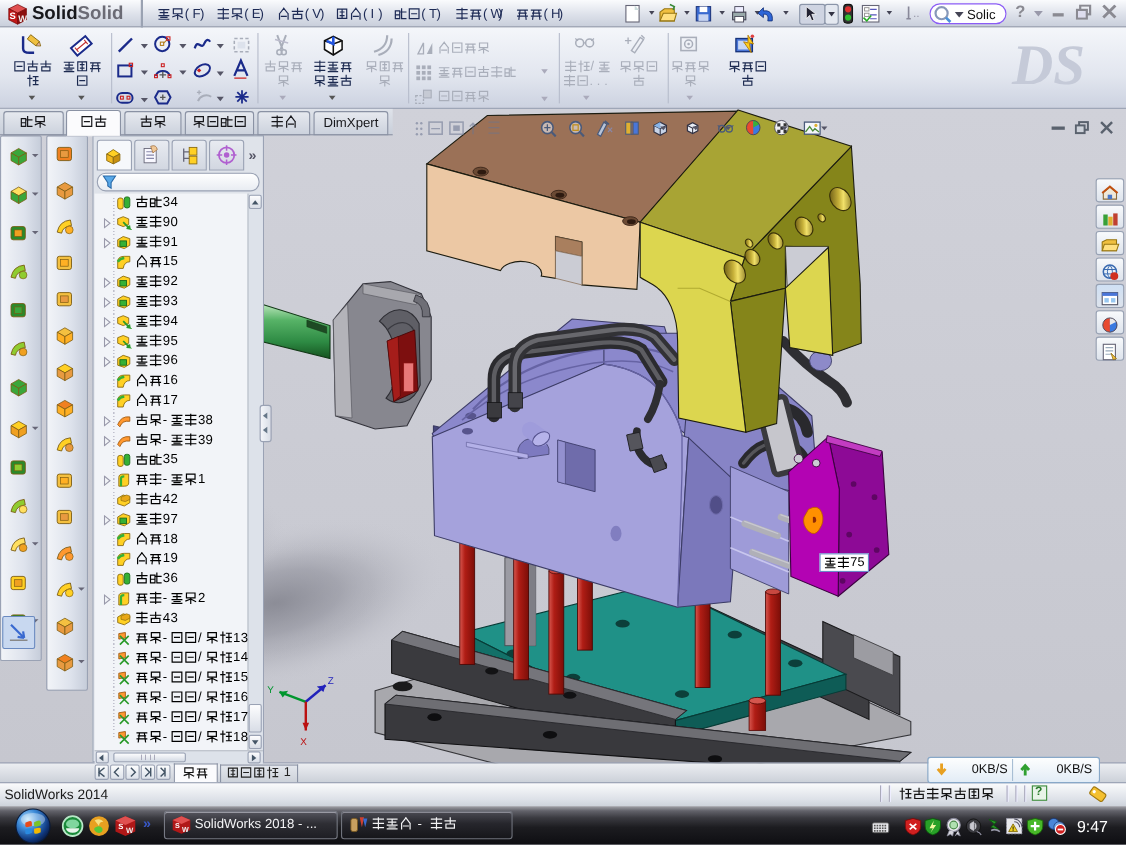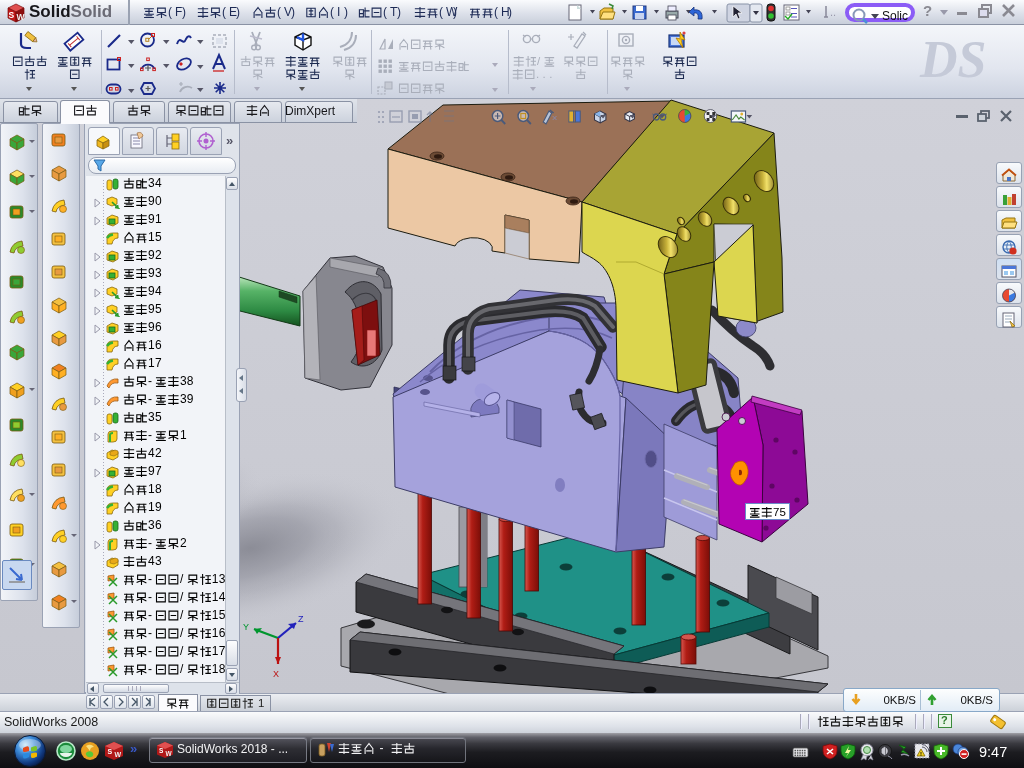--- a/index.html
+++ b/index.html
@@ -313,21 +313,21 @@
       <path d="M4,13 l3,3 4,-5" stroke="#2a2" stroke-width="1.4" fill="none"></path>
     </g>
     <g transform="translate(803,0)">
       <path d="M3,7 l5,0 -2.5,3.5 z" fill="#445"></path>
     </g>
     <g transform="translate(820,0)">
       <path d="M4,14 l4,0 M6,3 l0,11" stroke="#889" stroke-width="1.5"></path>
     </g>
   </svg>
 <span class="abs" style="left:830px;top:6px;font-size:11px;color:#99a;z-index:21">..</span>
-<div class="abs" style="left:845px;top:3px;width:70px;height:19px;z-index:22;background:#fff;border:4px solid #8b5cf6;border-radius:10px">
+<div class="abs" style="left:845px;top:3px;width:70px;height:19px;z-index:22;background:#fff;border:1px solid #8b5cf6;border-radius:10px">
 <svg class="abs" style="left:2px;top:1px" width="20" height="17">
       <circle cx="8" cy="7" r="5.5" fill="none" stroke="#8898b8" stroke-width="2"></circle>
       <path d="M12,11 L16,15" stroke="#4a90d8" stroke-width="2.5"></path>
     </svg>
 <div class="abs" style="left:22px;top:7px;width:0;height:0;border-left:4px solid transparent;border-right:4px solid transparent;border-top:5px solid #445"></div>
 <span class="abs" style="left:33px;top:2px;font-size:12px;color:#111">Solic</span>
   </div>
 <span class="abs" style="left:923px;top:2px;font-size:15px;font-weight:700;color:#8a8a92;z-index:21">?</span>
 <div class="abs" style="left:940px;top:10px;width:0;height:0;border-left:4px solid transparent;border-right:4px solid transparent;border-top:5px solid #99a;z-index:21"></div>
 <div class="abs" style="left:957px;top:12px;width:10px;height:3px;background:#8a8a92;z-index:21"></div>
@@ -624,21 +624,21 @@
       <path d="M14.1,2.1L22.9,2.1M14.1,2.1L14.1,10.9M22.9,2.1L22.9,10.9M14.1,10.9L22.9,10.9M16.3,6.5L20.7,6.5" stroke="#17171b" stroke-width="1.09" fill="none" stroke-linecap="square"></path>
       <path d="M26.3,3.8L30.4,3.8M26.3,7.6L30.4,7.6M26.3,3.8L26.3,10.9M30.4,3.8L30.4,10.9M26.3,10.9L30.4,10.9M32.1,2.1L32.1,10.9M31.5,4.9L35.9,4.9M32.1,10.9L35.9,10.9" stroke="#17171b" stroke-width="1.09" fill="none" stroke-linecap="square"></path>
       <path d="M39.0,2.1L47.9,2.1M39.0,2.1L39.0,10.9M47.9,2.1L47.9,10.9M39.0,10.9L47.9,10.9M41.2,6.5L45.6,6.5" stroke="#17171b" stroke-width="1.09" fill="none" stroke-linecap="square"></path>
     </svg></div>
 <div class="abs" style="left:234px;top:101px;width:48px;height:22px;z-index:23;background:linear-gradient(#e6e9ef,#ccd2dd);border:1px solid #8a92a4;border-radius:3px 3px 0 0"></div>
 <div class="abs" style="left:246px;top:104px;z-index:24"><svg width="25" height="14" style="overflow:visible">
       <path d="M1.4,2.7L10.6,2.7M1.4,6.5L10.6,6.5M1.4,10.4L10.6,10.4M6.0,1.6L6.0,11.5" stroke="#17171b" stroke-width="1.09" fill="none" stroke-linecap="square"></path>
       <path d="M18.5,1.6L14.6,6.5M18.5,1.6L22.3,6.5M14.6,6.5L14.6,11.5M22.3,6.5L22.3,11.5M16.3,8.9L20.7,8.9" stroke="#17171b" stroke-width="1.09" fill="none" stroke-linecap="square"></path>
     </svg></div>
 <div class="abs" style="left:285px;top:101px;width:68px;height:22px;z-index:23;background:linear-gradient(#e6e9ef,#ccd2dd);border:1px solid #8a92a4;border-radius:3px 3px 0 0"></div>
-<div class="abs" style="left:285px;top:104px;width:68px;text-align:left;z-index:24;font-size:12px;color:#17171b">DimXpert</div>
+<div class="abs" style="left:285px;top:104px;width:68px;text-align:center;z-index:24;font-size:12px;color:#17171b">DimXpert</div>
 <div class="abs" style="left:0px;top:123px;width:38px;height:478px;z-index:10;background:linear-gradient(90deg,#f2f4f8,#dde2ec 60%,#c6cdda);border:1px solid #9aa2b4;border-radius:2px"></div>
 <div class="abs" style="left:42px;top:123px;width:38px;height:505px;z-index:10;background:linear-gradient(90deg,#f2f4f8,#dde2ec 60%,#c6cdda);border:1px solid #9aa2b4;border-radius:2px"></div>
 <svg class="abs" style="left:6px;top:131px;z-index:11" width="22" height="22">
     <polygon points="4,8 11,4 18,8 11,12" fill="#3aa63a" stroke="#7a5a10" stroke-width="0.7"></polygon>
     <polygon points="4,8 11,12 11,19 4,15" fill="#3aa63a" stroke="#7a5a10" stroke-width="0.7"></polygon>
     <polygon points="18,8 11,12 11,19 18,15" fill="#3aa63a" stroke="#7a5a10" stroke-width="0.7"></polygon>
   </svg>
 <div class="abs" style="left:29px;top:140px;width:0;height:0;border-left:3px solid transparent;border-right:3px solid transparent;border-top:3.5px solid #667;z-index:11"></div>
 <svg class="abs" style="left:6px;top:166px;z-index:11" width="22" height="22">
     <polygon points="4,8 11,4 18,8 11,12" fill="#ffdf60" stroke="#7a5a10" stroke-width="0.7"></polygon>
@@ -1349,21 +1349,21 @@
 <div class="abs" style="left:920px;top:690px;width:1px;height:20px;background:#a8bed4;z-index:17"></div>
 <svg class="abs" style="left:849px;top:692px;z-index:17" width="14" height="16">
     <path d="M7,2 L7,10 M3.5,7 L7,11 L10.5,7" stroke="#e8a020" stroke-width="2.6" fill="none"></path>
   </svg>
 <svg class="abs" style="left:925px;top:692px;z-index:17" width="14" height="16">
     <path d="M7,13 L7,5 M3.5,8 L7,4 L10.5,8" stroke="#30a030" stroke-width="2.6" fill="none"></path>
   </svg>
 <div class="abs" style="left:866px;top:694px;width:50px;text-align:right;font-size:11.5px;color:#111;z-index:17">0KB/S</div>
 <div class="abs" style="left:941px;top:694px;width:52px;text-align:right;font-size:11.5px;color:#111;z-index:17">0KB/S</div>
 <div class="abs" style="left:0;top:711px;width:1024px;height:22px;z-index:12;background:linear-gradient(#fafbfc,#dde1e8 70%,#cdd2da);border-top:1px solid #9aa2b4"></div>
-<div class="abs" style="left:4px;top:715px;font-size:12.5px;color:#1a1a1a;z-index:13">SolidWorks 2008</div>
+<div class="abs" style="left:4px;top:715px;font-size:12.5px;color:#1a1a1a;z-index:13">SolidWorks 2014</div>
 <div class="abs" style="left:800px;top:714px;width:2px;height:15px;background:#eef;border-left:1px solid #aab;z-index:13"></div>
 <div class="abs" style="left:808px;top:714px;width:2px;height:15px;background:#eef;border-left:1px solid #aab;z-index:13"></div>
 <div class="abs" style="left:817px;top:715px;z-index:13"><svg width="87" height="14" style="overflow:visible">
       <path d="M3.2,1.6L3.2,11.5M1.4,4.3L5.1,4.3M6.6,2.7L11.0,2.7M6.6,6.5L11.0,6.5M6.6,10.4L11.0,10.4M8.8,2.7L8.8,10.4" stroke="#111" stroke-width="1.09" fill="none" stroke-linecap="square"></path>
       <path d="M18.5,1.6L18.5,7.1M13.8,4.3L23.1,4.3M14.6,7.1L22.3,7.1M14.6,7.1L14.6,10.9M22.3,7.1L22.3,10.9M14.6,10.9L22.3,10.9" stroke="#111" stroke-width="1.09" fill="none" stroke-linecap="square"></path>
       <path d="M26.3,2.7L35.6,2.7M26.3,6.5L35.6,6.5M26.3,10.4L35.6,10.4M31.0,1.6L31.0,11.5" stroke="#111" stroke-width="1.09" fill="none" stroke-linecap="square"></path>
       <path d="M39.6,2.1L47.3,2.1M39.6,2.1L39.6,6.5M47.3,2.1L47.3,6.5M39.6,6.5L47.3,6.5M39.0,9.3L43.4,7.6M43.4,7.6L47.9,9.8M43.4,6.5L43.4,11.5" stroke="#111" stroke-width="1.09" fill="none" stroke-linecap="square"></path>
       <path d="M55.9,1.6L55.9,7.1M51.3,4.3L60.6,4.3M52.1,7.1L59.8,7.1M52.1,7.1L52.1,10.9M59.8,7.1L59.8,10.9M52.1,10.9L59.8,10.9" stroke="#111" stroke-width="1.09" fill="none" stroke-linecap="square"></path>
       <path d="M64.2,2.3L72.6,2.3M64.2,2.3L64.2,10.7M64.2,10.7L72.6,10.7M72.6,2.3L72.6,10.7M66.7,4.9L70.1,4.9M66.7,8.2L70.1,8.2M68.4,2.3L68.4,10.7" stroke="#111" stroke-width="1.09" fill="none" stroke-linecap="square"></path>
       <path d="M77.0,2.1L84.7,2.1M77.0,2.1L77.0,6.5M84.7,2.1L84.7,6.5M77.0,6.5L84.7,6.5M76.5,9.3L80.9,7.6M80.9,7.6L85.3,9.8M80.9,6.5L80.9,11.5" stroke="#111" stroke-width="1.09" fill="none" stroke-linecap="square"></path>

